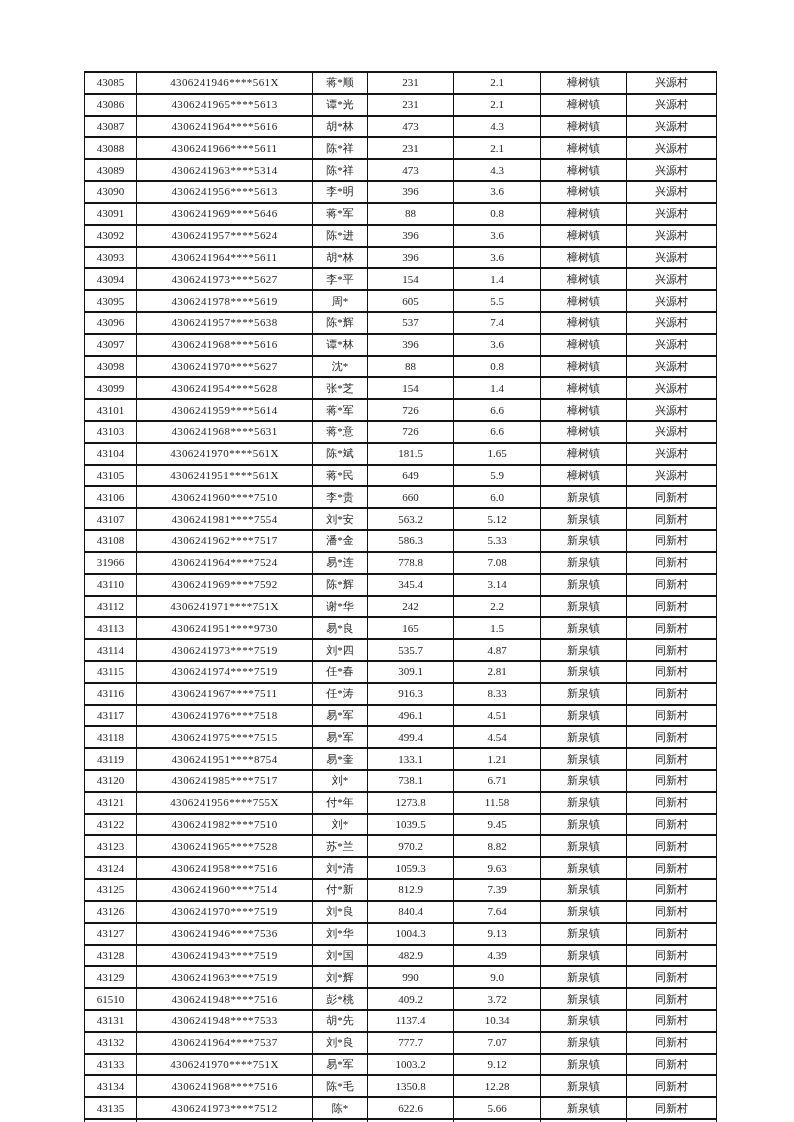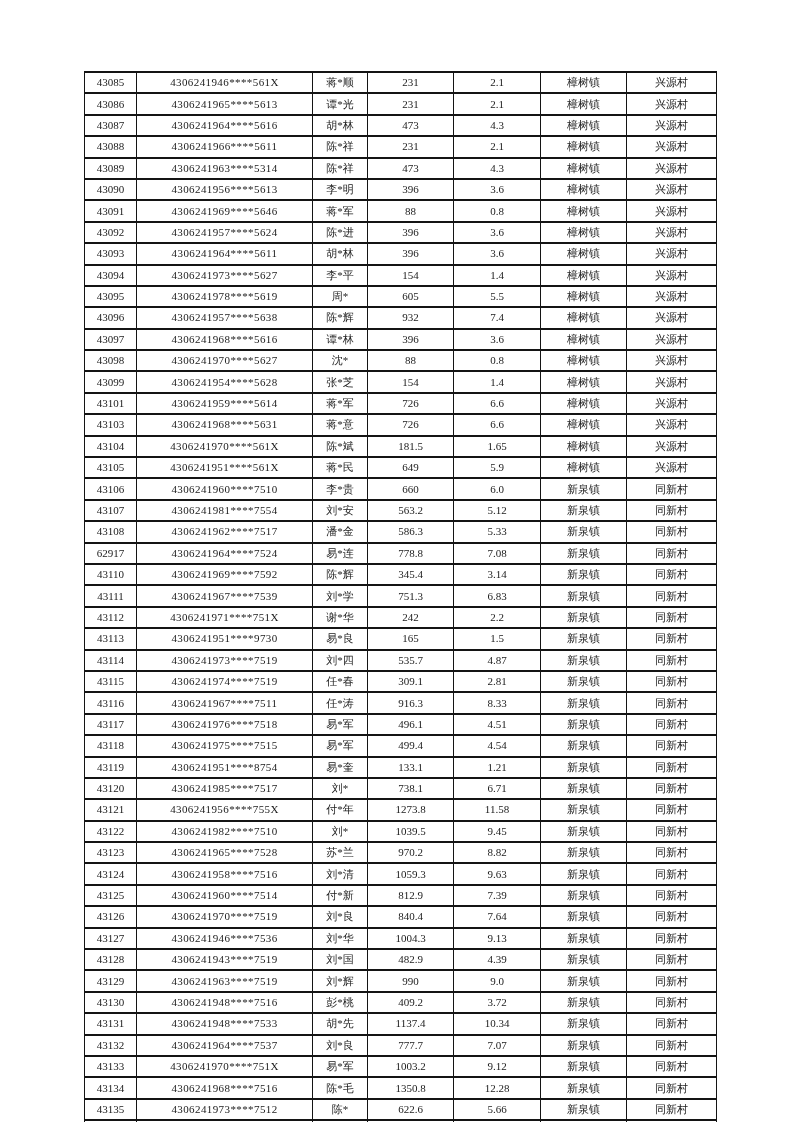--- a/index.html
+++ b/index.html
@@ -156,21 +156,21 @@
             <td>周*</td>
             <td>605</td>
             <td>5.5</td>
             <td>樟树镇</td>
             <td>兴源村</td>
           </tr>
           <tr>
             <td>43096</td>
             <td class="c-id">4306241957****5638</td>
             <td>陈*辉</td>
-            <td>932</td>
+            <td>537</td>
             <td>7.4</td>
             <td>樟树镇</td>
             <td>兴源村</td>
           </tr>
           <tr>
             <td>43097</td>
             <td class="c-id">4306241968****5616</td>
             <td>谭*林</td>
             <td>396</td>
             <td>3.6</td>
@@ -252,47 +252,38 @@
           <tr>
             <td>43108</td>
             <td class="c-id">4306241962****7517</td>
             <td>潘*金</td>
             <td>586.3</td>
             <td>5.33</td>
             <td>新泉镇</td>
             <td>同新村</td>
           </tr>
           <tr>
-            <td>62917</td>
+            <td>31966</td>
             <td class="c-id">4306241964****7524</td>
             <td>易*连</td>
             <td>778.8</td>
             <td>7.08</td>
             <td>新泉镇</td>
             <td>同新村</td>
           </tr>
           <tr>
             <td>43110</td>
             <td class="c-id">4306241969****7592</td>
             <td>陈*辉</td>
             <td>345.4</td>
             <td>3.14</td>
             <td>新泉镇</td>
             <td>同新村</td>
           </tr>
           <tr>
-            <td>43111</td>
-            <td class="c-id">4306241967****7539</td>
-            <td>刘*学</td>
-            <td>751.3</td>
-            <td>6.83</td>
-            <td>新泉镇</td>
-            <td>同新村</td>
-          </tr>
-          <tr>
             <td>43112</td>
             <td class="c-id">4306241971****751X</td>
             <td>谢*华</td>
             <td>242</td>
             <td>2.2</td>
             <td>新泉镇</td>
             <td>同新村</td>
           </tr>
           <tr>
             <td>43113</td>
@@ -441,21 +432,21 @@
           <tr>
             <td>43129</td>
             <td class="c-id">4306241963****7519</td>
             <td>刘*辉</td>
             <td>990</td>
             <td>9.0</td>
             <td>新泉镇</td>
             <td>同新村</td>
           </tr>
           <tr>
-            <td>43130</td>
+            <td>61510</td>
             <td class="c-id">4306241948****7516</td>
             <td>彭*桃</td>
             <td>409.2</td>
             <td>3.72</td>
             <td>新泉镇</td>
             <td>同新村</td>
           </tr>
           <tr>
             <td>43131</td>
             <td class="c-id">4306241948****7533</td>

